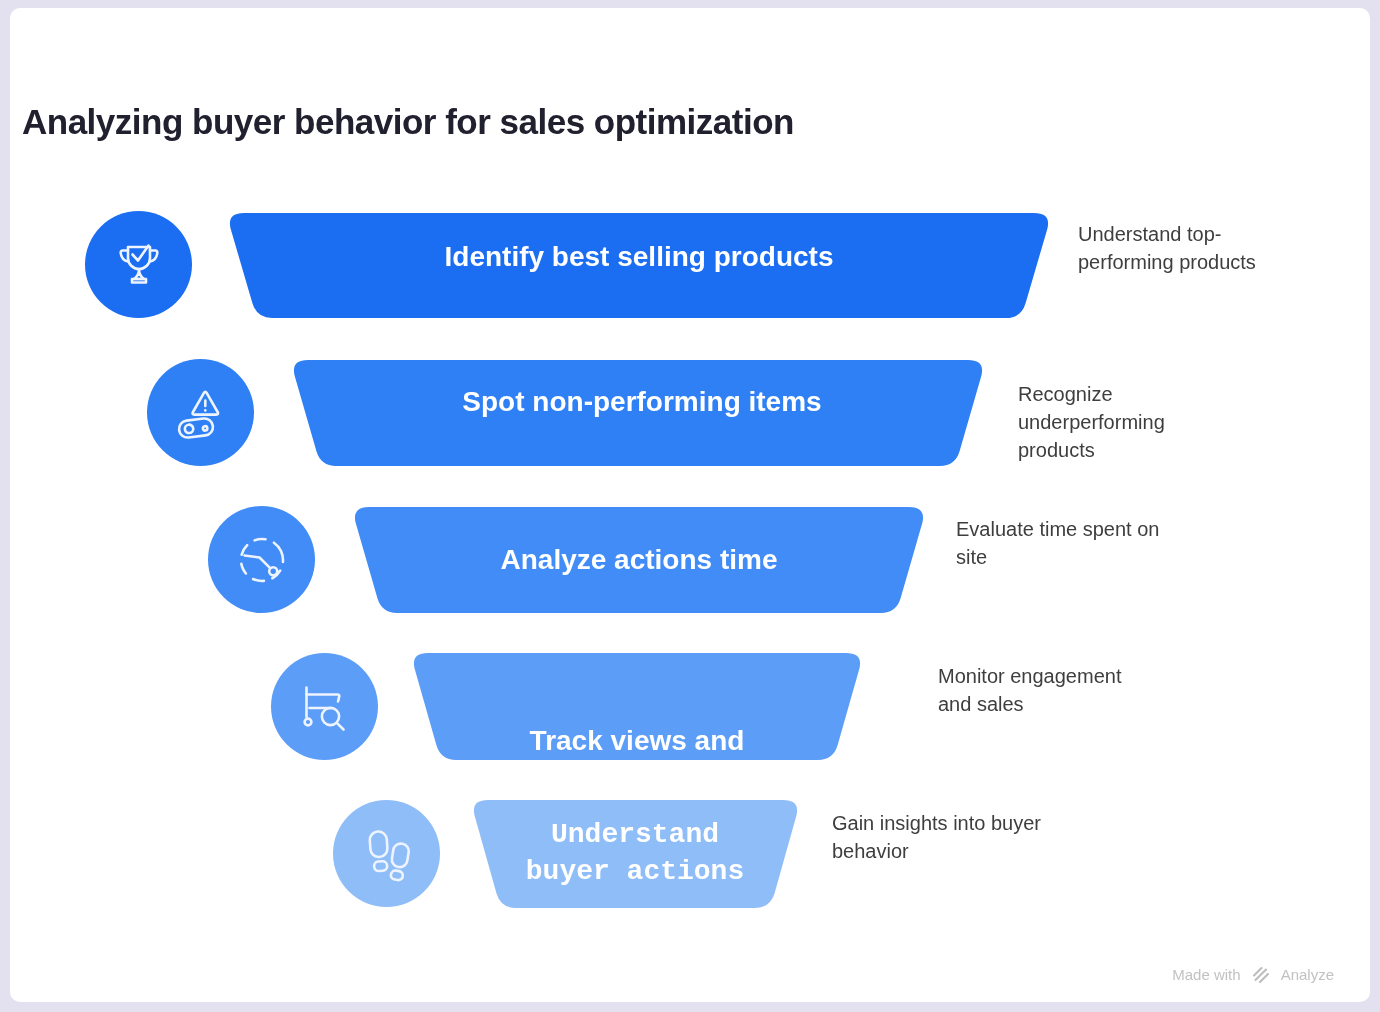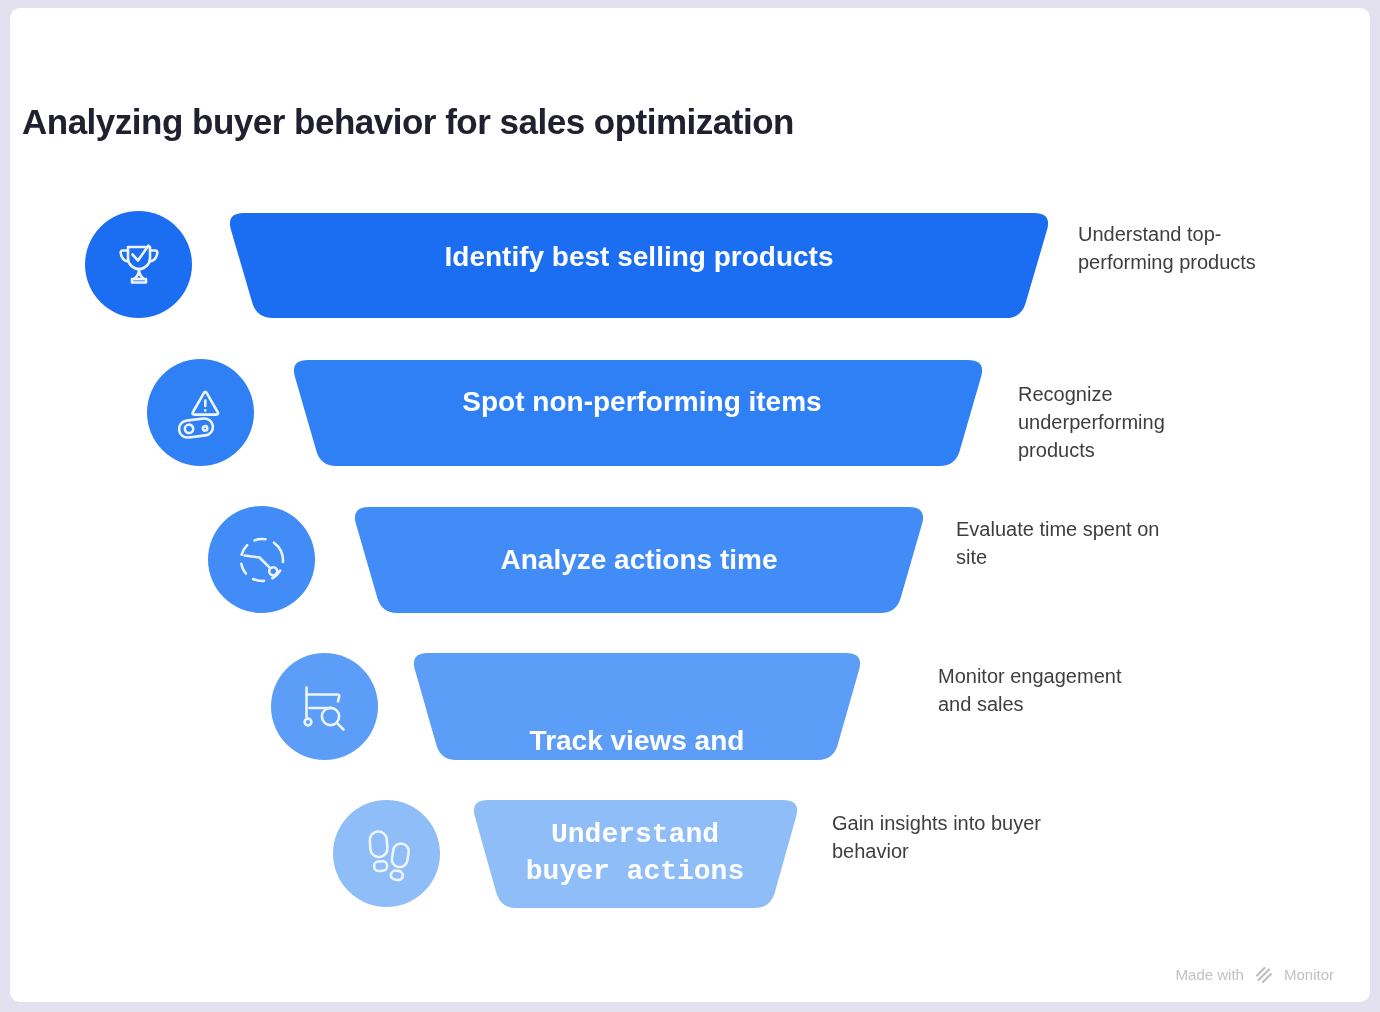--- a/index.html
+++ b/index.html
@@ -158,16 +158,16 @@
 
   <div class="footer">
     <span>Made with</span>
     <svg width="20" height="18" viewBox="0 0 20 18">
       <g stroke="#bdbdbd" stroke-width="2.1" stroke-linecap="round" fill="none">
         <path d="M3 10.5 L10.5 3"></path>
         <path d="M4.5 15 L15 4.5"></path>
         <path d="M9 17 L17 9"></path>
       </g>
     </svg>
-    <span>Monitor</span>
+    <span>Analyze</span>
   </div>
 
 </div>
 
 </body></html>

